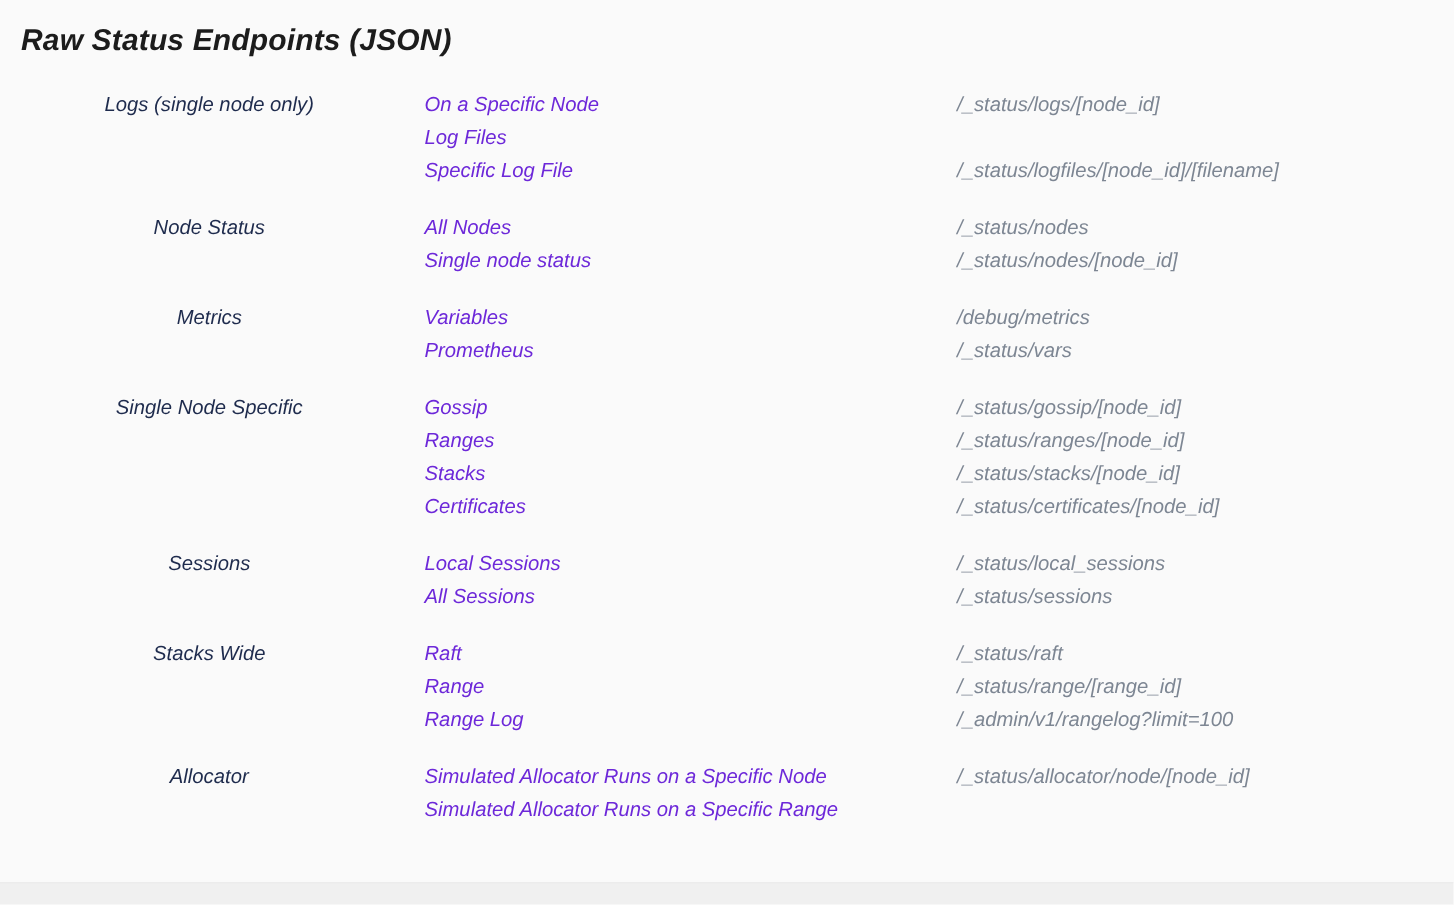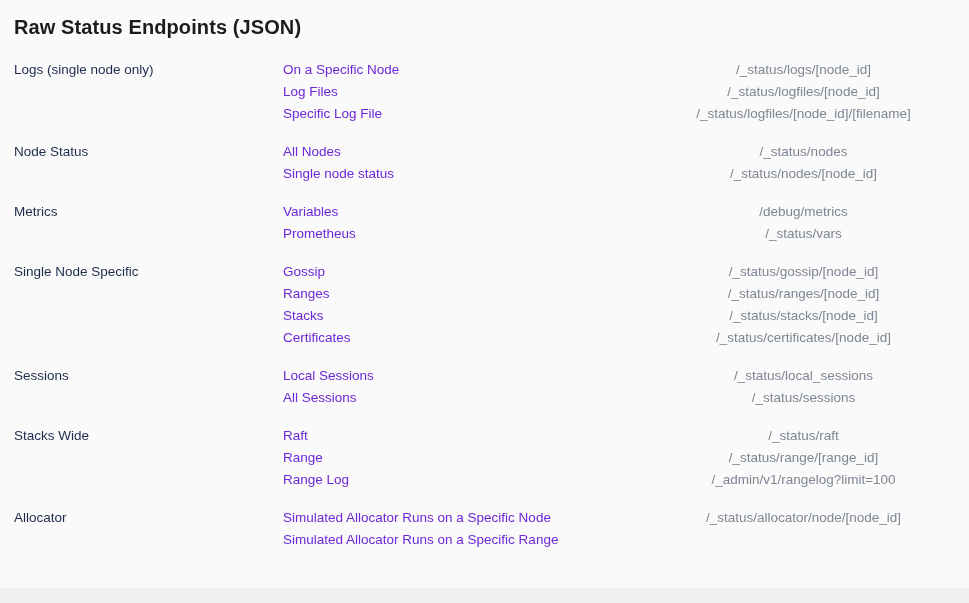--- a/index.html
+++ b/index.html
@@ -10,20 +10,21 @@
     height: 603px;
     background: #fafafa;
     font-family: "Liberation Sans", "DejaVu Sans", sans-serif;
     overflow: hidden;
   }
   .page {
     position: relative;
     width: 969px;
     height: 603px;
     background: #fafafa;
+    font-style: italic;
   }
   .page-title {
     margin: 0;
     padding: 15px 0 0 14px;
     font-size: 20px;
     line-height: 24px;
     font-weight: 600;
     color: #1c1c1c;
     letter-spacing: 0.1px;
   }
@@ -35,35 +36,34 @@
   }
   .row {
     display: grid;
     grid-template-columns: 251px 337px auto;
     column-gap: 18px;
     padding-left: 14px;
     line-height: 22px;
     font-size: 13.5px;
   }
   .cat {
-    text-align: left;
+    text-align: center;
     color: #1e2b4d;
     font-weight: 400;
     white-space: nowrap;
   }
   .link {
     color: #6d28d9;
     text-decoration: none;
     white-space: nowrap;
     cursor: pointer;
   }
   .path {
     color: #7d8693;
     white-space: nowrap;
-    text-align: center;
   }
   .footer-strip {
     position: absolute;
     left: 0;
     bottom: 0;
     width: 100%;
     height: 15px;
     background: #f0f0f0;
     border-top: 1px solid #ececec;
   }
@@ -76,21 +76,20 @@
   <div class="sections" id="sections">
       <section class="section">
         <div class="row">
     <div class="cat">Logs (single node only)</div>
     <a class="link" href="#">On a Specific Node</a>
     <div class="path">/_status/logs/[node_id]</div>
   </div>
         <div class="row">
     <div class="cat"></div>
     <a class="link" href="#">Log Files</a>
-    <div class="path">/_status/logfiles/[node_id]</div>
   </div>
         <div class="row">
     <div class="cat"></div>
     <a class="link" href="#">Specific Log File</a>
     <div class="path">/_status/logfiles/[node_id]/[filename]</div>
   </div>
       </section>
       <section class="section">
         <div class="row">
     <div class="cat">Node Status</div>

